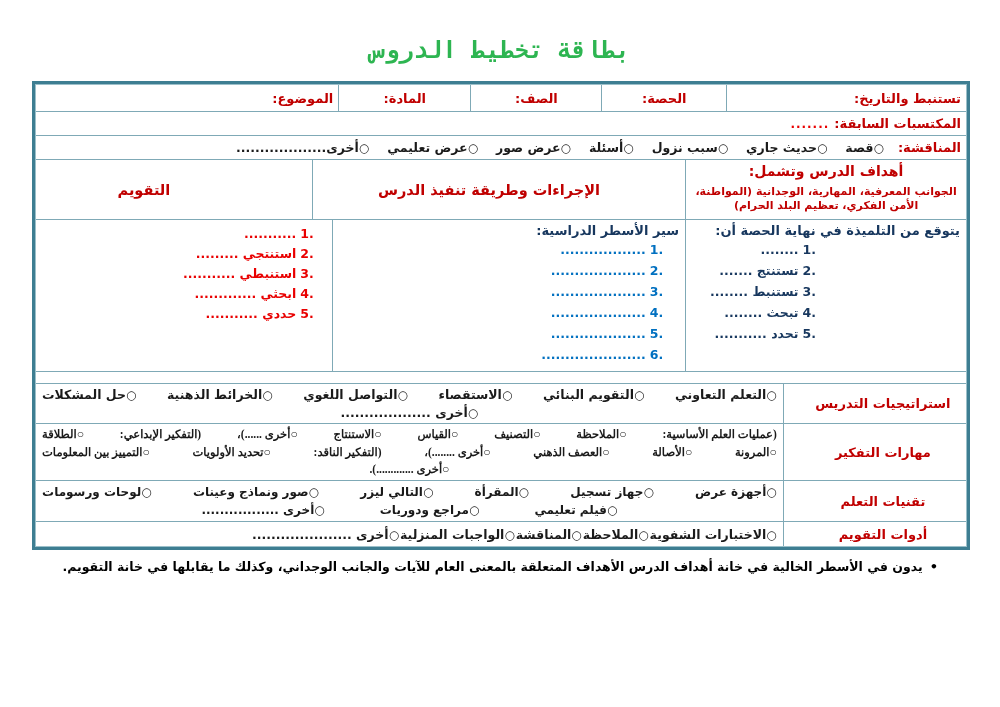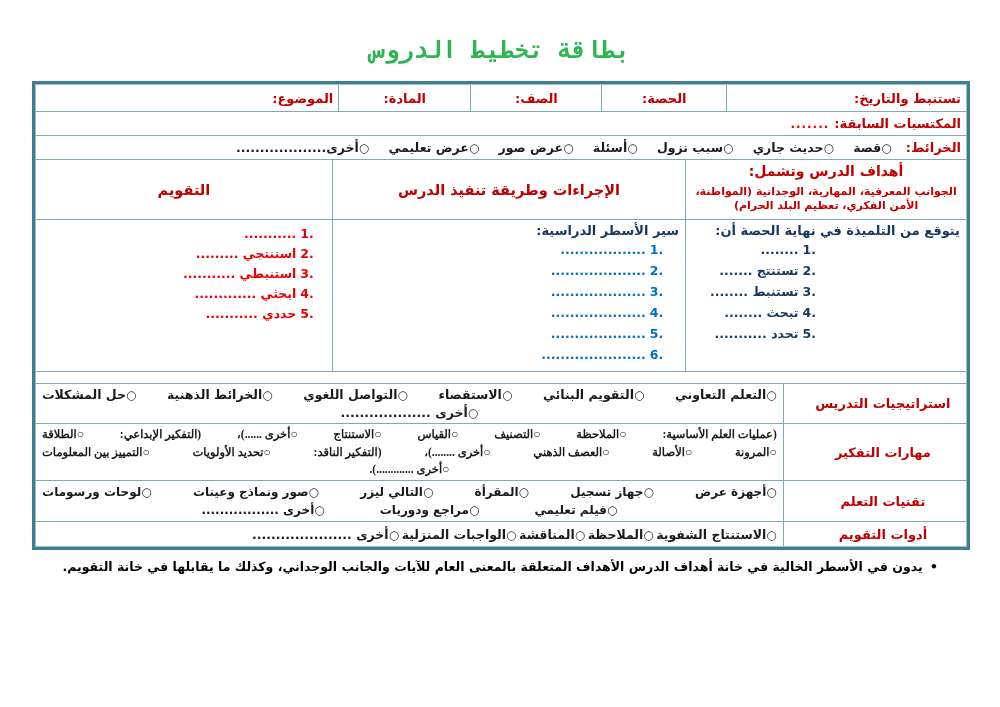--- a/index.html
+++ b/index.html
@@ -32,21 +32,21 @@
   .red-dots{color:var(--bright-red);font-weight:bold;font-size:12px;letter-spacing:1px;}
   
   .warmup-row{height:24px;display:flex;align-items:center;padding-right:5px;}
   .warmup-opts{flex:1;display:flex;justify-content:space-between;padding-left:200px;margin-right:14px;white-space:nowrap;}
   .opt{font-size:12.5px;font-weight:bold;color:var(--ink);white-space:nowrap;}
   .circ{font-weight:normal;font-size:12px;}
   
   .grid3{display:grid;grid-template-columns:30.2% 38% 31.8%;}
   .gcell{overflow:hidden;}
   .gcell:not(:last-child){border-inline-end:1px solid var(--line);}
-  .main-header{height:60px;}
+  .main-header{height:60px;gap:20px;}
   .goals-header-cell{padding:3px 4px;text-align:center;}
   .goals-h{font-size:14px;display:block;text-align:center;}
   .goals-sub{color:var(--red);font-weight:bold;font-size:11px;line-height:14px;text-align:center;margin-top:6px;}
   .center-cell{display:flex;align-items:center;justify-content:center;}
   .center-cell .red-label{font-size:14.5px;}
   .main-content{height:152px;}
   .expect-title,.flow-title{color:var(--navy);font-weight:bold;font-size:13px;padding:3px 6px 1px;white-space:nowrap;}
   .list-line{white-space:nowrap;line-height:21px;font-size:12.5px;font-weight:bold;text-align:right;}
   .num{direction:ltr;unicode-bidi:embed;margin-left:4px;}
   .goal-items{padding-right:150px;}
@@ -103,21 +103,21 @@
           <span class="red-label">الموضوع:</span>
         </div>
       </div>
 
       <div class="row prior-row">
         <span class="red-label">المكتسبات السابقة:</span>
         <span class="red-dots">.......</span>
       </div>
 
       <div class="row warmup-row">
-        <span class="red-label">الخرائط:</span>
+        <span class="red-label">المناقشة:</span>
         <div class="warmup-opts">
 
             <span class="opt"><span class="circ">○</span><span>قصة</span></span>
 
             <span class="opt"><span class="circ">○</span><span>حديث جاري</span></span>
 
             <span class="opt"><span class="circ">○</span><span>سبب نزول</span></span>
 
             <span class="opt"><span class="circ">○</span><span>أسئلة</span></span>
 
@@ -295,21 +295,21 @@
         </div>
       </div>
 
       <div class="row grid2 r-tools">
         <div class="label-cell">
           <span class="red-label">أدوات التقويم</span>
         </div>
         <div class="content-cell">
           <div class="opt-line spread tools-line">
 
-              <span class="opt"><span class="circ">○</span><span>الاستنتاج الشفوية</span></span>
+              <span class="opt"><span class="circ">○</span><span>الاختبارات الشفوية</span></span>
 
               <span class="opt"><span class="circ">○</span><span>الملاحظة</span></span>
 
               <span class="opt"><span class="circ">○</span><span>المناقشة</span></span>
 
               <span class="opt"><span class="circ">○</span><span>الواجبات المنزلية</span></span>
 
               <span class="opt"><span class="circ">○</span><span>أخرى .....................</span></span>
             </div>
         </div>

